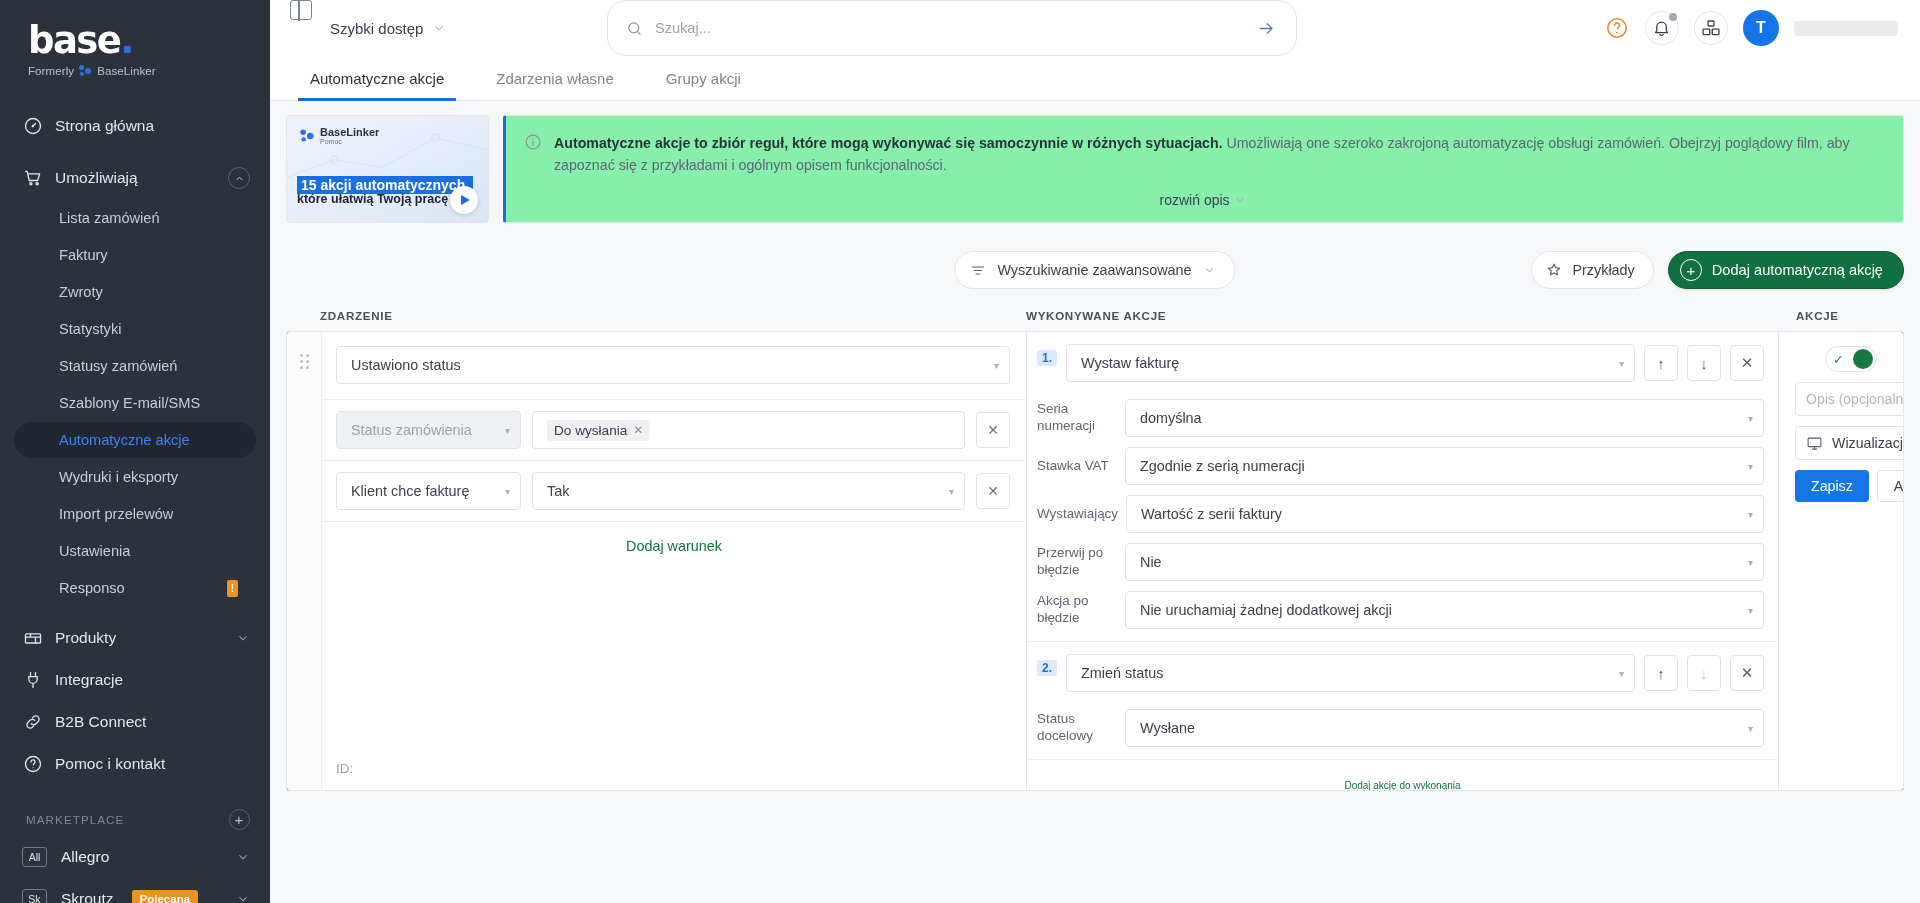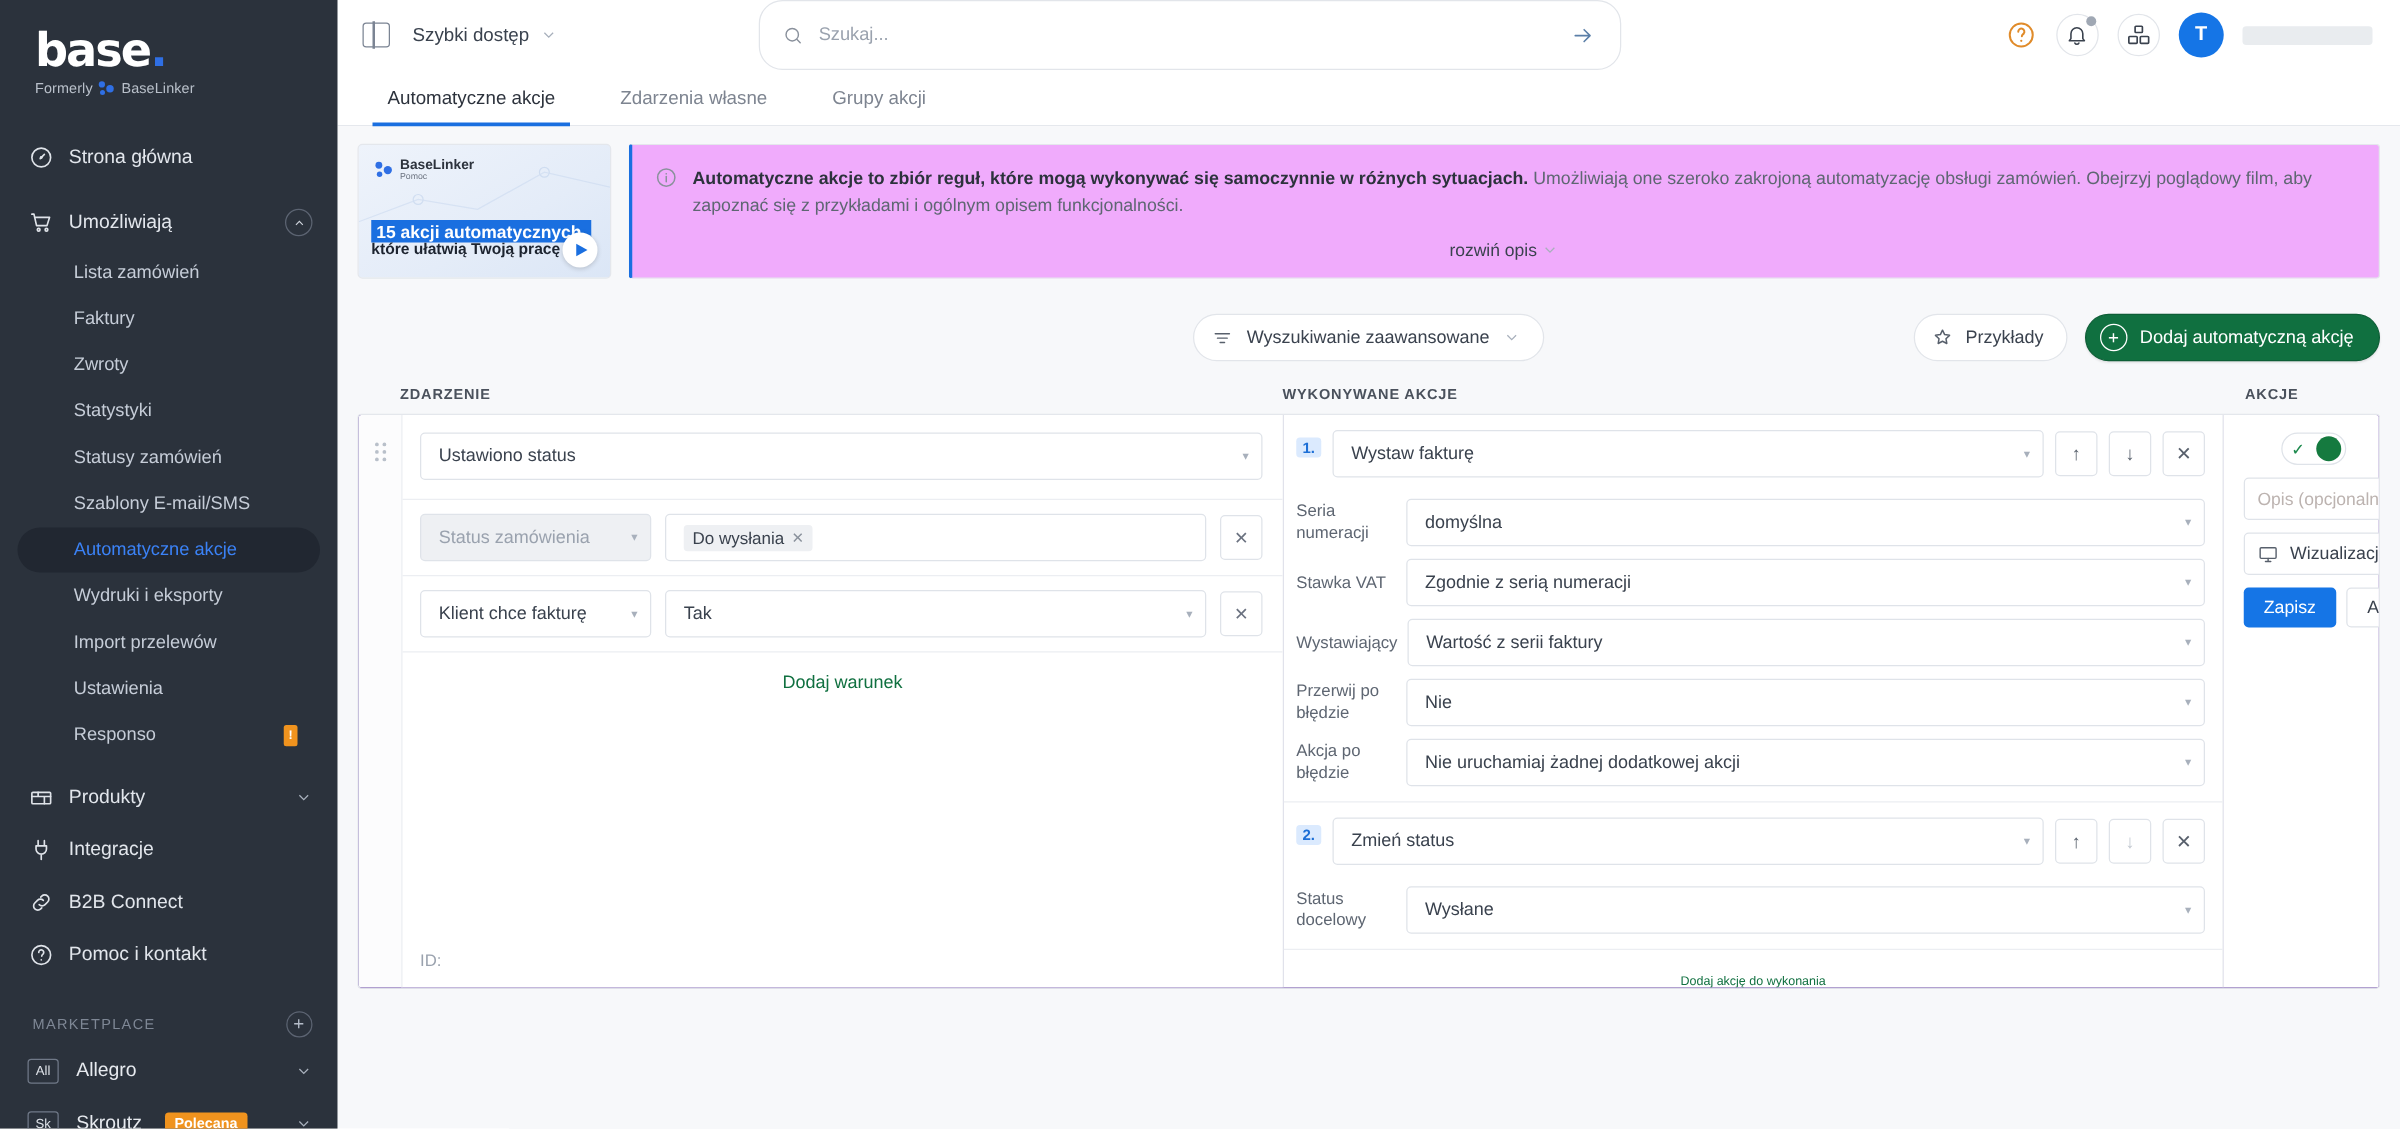--- a/index.html
+++ b/index.html
@@ -90,21 +90,21 @@
     font-size: 10.5px; color:#dfe3e9;
   }
   .tag-recommended {
     background: #f0931e; color: #fff; font-size: 11.5px; font-weight: 600;
     padding: 3px 8px; border-radius: 3px; margin-left: 4px;
   }
 
   
   .main { flex: 1 1 auto; height: 903px; display: flex; flex-direction: column; background:#fff; overflow:hidden;}
   .topbar {
-    height: 56px; flex: 0 0 56px; display: flex; align-items: center;
+    height: 56px; flex: 0 0 56px; display: flex; 
     padding: 0 22px 0 14px; gap: 14px; background: #fff;
   }
   .panel-toggle { width: 22px; height: 20px; border: 1.6px solid #7b8493; border-radius: 3px; position: relative; cursor:pointer; margin-left: 6px;}
   .panel-toggle:after { content:""; position:absolute; left: 7px; top: -1.6px; bottom:-1.6px; width: 1.6px; background: #7b8493;}
   .quick {
     display:flex; align-items:center; gap: 9px; font-size: 15px; color: #3a424e; cursor: pointer; margin-left: 4px;
   }
   .searchbar {
     flex: 0 0 690px; height: 56px; margin: 0 auto;
     border: 1px solid #e2e5ea; border-radius: 19px;
@@ -159,21 +159,21 @@
   .vc-t2 { position:absolute; left: 10px; top: 76px; color:#1d2430; font-size: 12.5px; font-weight:700;}
   .vc-play {
     position:absolute; right: 10px; bottom: 8px; width: 28px; height: 28px; border-radius:50%;
     background:#fff; display:flex; align-items:center; justify-content:center; box-shadow: 0 1px 4px rgba(0,0,0,.18);
   }
   .vc-play i { width:0;height:0;border-left: 9px solid #1a6fe0; border-top: 5.5px solid transparent; border-bottom: 5.5px solid transparent; margin-left:2px;}
   .vc-lines { position:absolute; inset:0; opacity:.5;}
 
   .info-box {
     flex: 1 1 auto; border: 1px solid #e4e7ec; border-left: 3px solid #1a6fe0;
-    border-radius: 3px; background: #f0abfc; padding: 16px 20px 12px 18px; min-height: 108px;
+    border-radius: 3px; background: #86efac; padding: 16px 20px 12px 18px; min-height: 108px;
   }
   .info-row { display:flex; gap: 12px; }
   .info-ico { flex:0 0 18px; margin-top: 1px;}
   .info-text { font-size: 14.2px; color:#5e6672; line-height: 1.55; }
   .info-text b { color:#2c323c; font-weight: 600; }
   .expand-link {
     text-align:center; margin-top: 16px; font-size: 14px; color:#3a424e; cursor:pointer;
   }
 
   
@@ -200,21 +200,21 @@
   
   .cols { display:flex; padding: 14px 16px 0 16px; gap: 0; }
   .col-head {
     font-size: 11.6px; letter-spacing: .7px; font-weight: 700; color:#4a515c;
     padding-bottom: 9px;
   }
   .col-event { flex: 0 0 740px; }
   .col-actions { flex: 0 0 752px; }
   .col-ops { flex: 1 1 auto; padding-left: 18px;}
 
-  .rule-shell { display:flex; border:1px solid #e4e7ec; background:#4c1d95; border-radius:3px; overflow:hidden; height: 460px;}
+  .rule-shell { display:flex; border:1px solid #e4e7ec; background:#0f172a; border-radius:3px; overflow:hidden; height: 460px;}
   .rc-event { flex:0 0 740px; border-right:1px solid #e4e7ec; display:flex; position:relative; background:#fcfcfd;}
   .drag-handle {
     flex:0 0 34px; display:flex; align-items:flex-start; justify-content:center; padding-top: 22px; cursor: grab;
   }
   .dots-grid { display:grid; grid-template-columns: repeat(2, 3px); gap: 3px; }
   .dots-grid i { width:3px;height:3px;background:#b9c0ca;border-radius:50%; }
   .ev-body { flex: 1 1 auto; display:flex; flex-direction:column; border-left:1px solid #eceef2; background:#fff;}
   .ev-top { padding: 14px 16px 15px 14px; border-bottom: 1px solid #eceef2;}
   .cond-row { display:flex; align-items:center; gap: 11px; padding: 11px 16px 11px 14px; border-bottom: 1px solid #eceef2;}
   .sel {

